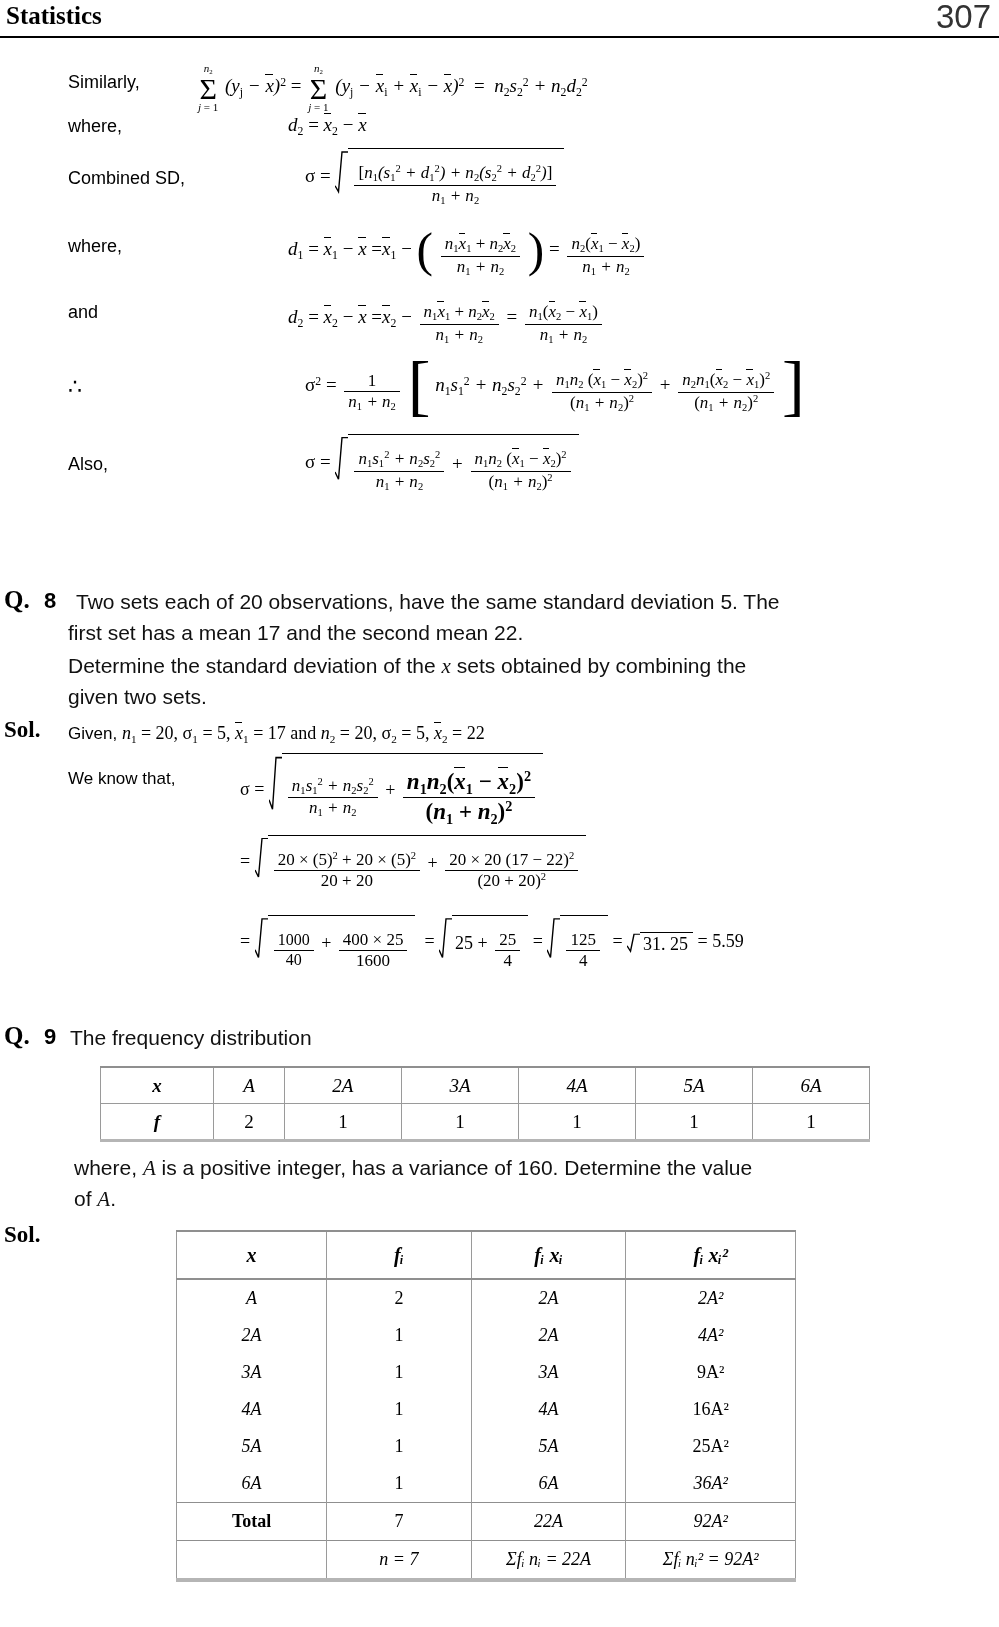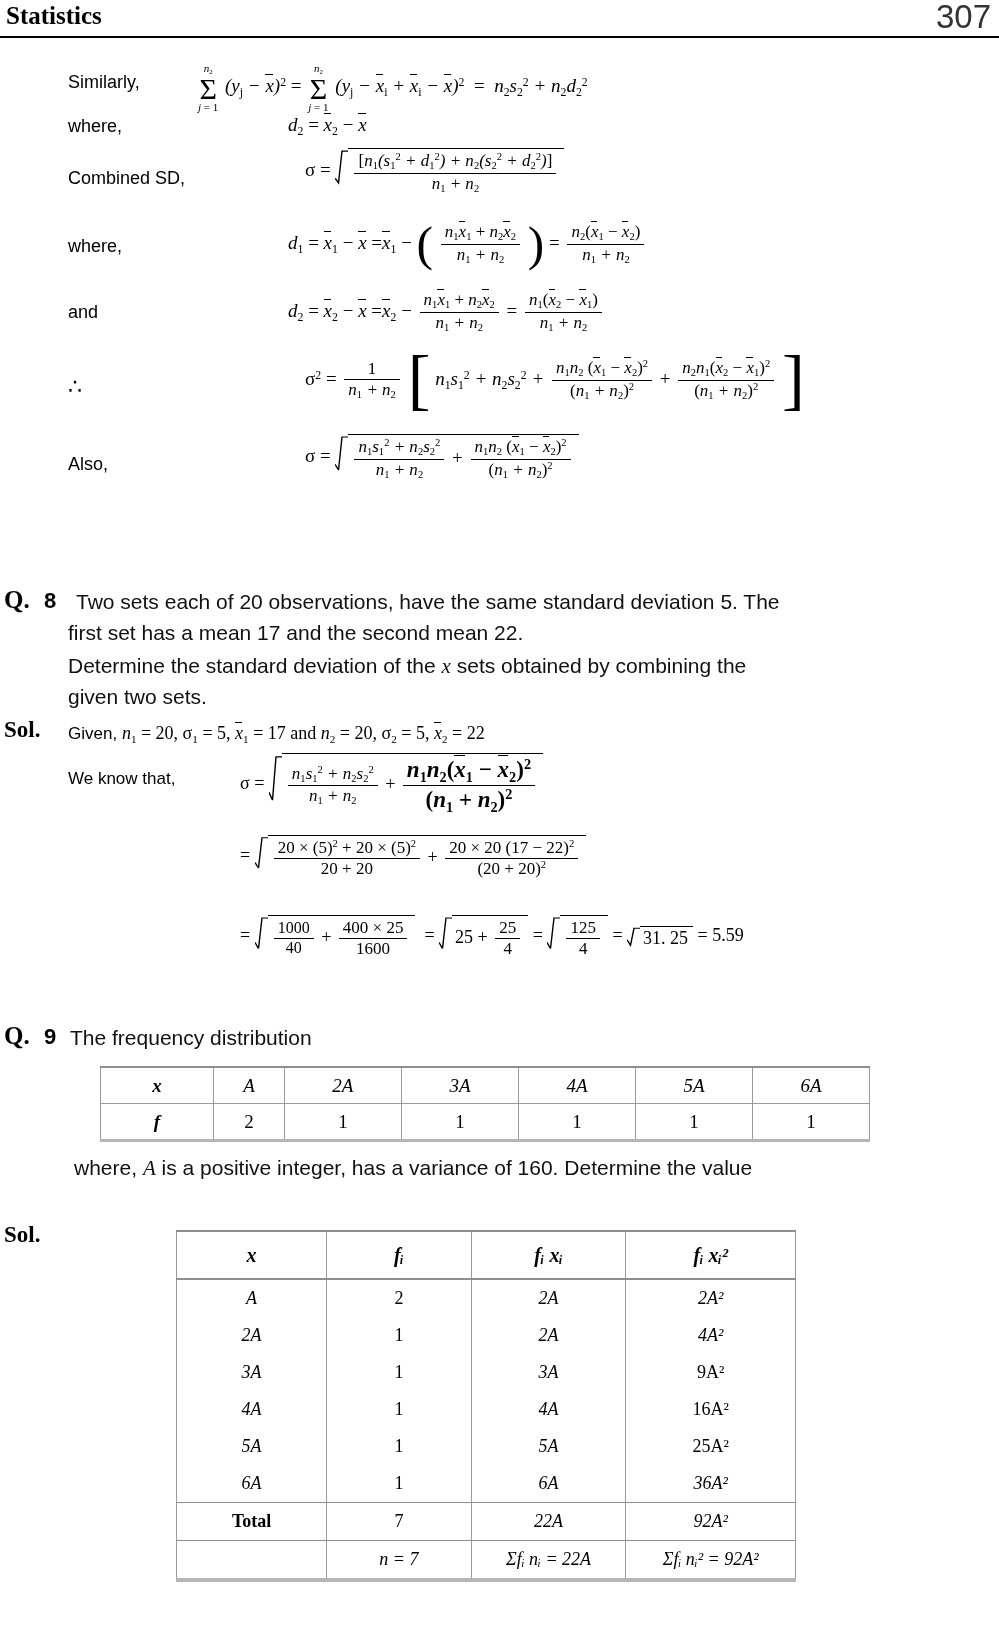--- a/index.html
+++ b/index.html
@@ -68,21 +68,21 @@
     top: -0.06em;
     border-top: 1.3px solid #000;
   }
   .frac {
     display: inline-block;
     vertical-align: middle;
     text-align: center;
     line-height: 1.18;
     margin: 0 3px;
   }
-  .frac .num { display: block; padding: 0 4px; border-bottom: 1.3px solid #000; }
+  .frac .num { display: block; padding: 0 4px; border-bottom: 1.3px solid #000; margin-top: 12px; }
   .frac .den { display: block; padding: 0 4px; }
   .sqrt {
     display: inline-block;
     position: relative;
     vertical-align: middle;
     padding-left: 13px;
   }
   .sqrt > .rad {
     position: absolute;
     left: 0; top: 0; bottom: 0;
@@ -489,20 +489,23 @@
       <td class="plain">1</td>
       <td class="plain">1</td>
       <td class="plain">1</td>
     </tr>
   </tbody>
     </table>
 
   <div class="qtext" style="position:absolute; left:74px; top:1152px; width:905px;">
     <span>where, </span><span class="m" style="font-size:21px;">A</span><span>  is a positive integer, has a variance of 160. Determine the value</span>
   </div>
+  <div class="qtext" style="position:absolute; left:74px; top:1183px; width:905px;">
+    <span>of </span><span class="m" style="font-size:21px;">A</span><span>.</span>
+  </div>
 
   <span class="soltag" style="position:absolute; left:4px; top:1222px;">Sol.</span>
 
   <table class="calc-tbl">
     <tbody>
         <tr class="hdr">
       <td class="ital" style="width:150px;">x</td>
       <td class="ital" style="width:145px;">fᵢ</td>
       <td class="ital" style="width:155px;">fᵢ xᵢ</td>
       <td class="ital" style="width:170px;">fᵢ xᵢ²</td>

